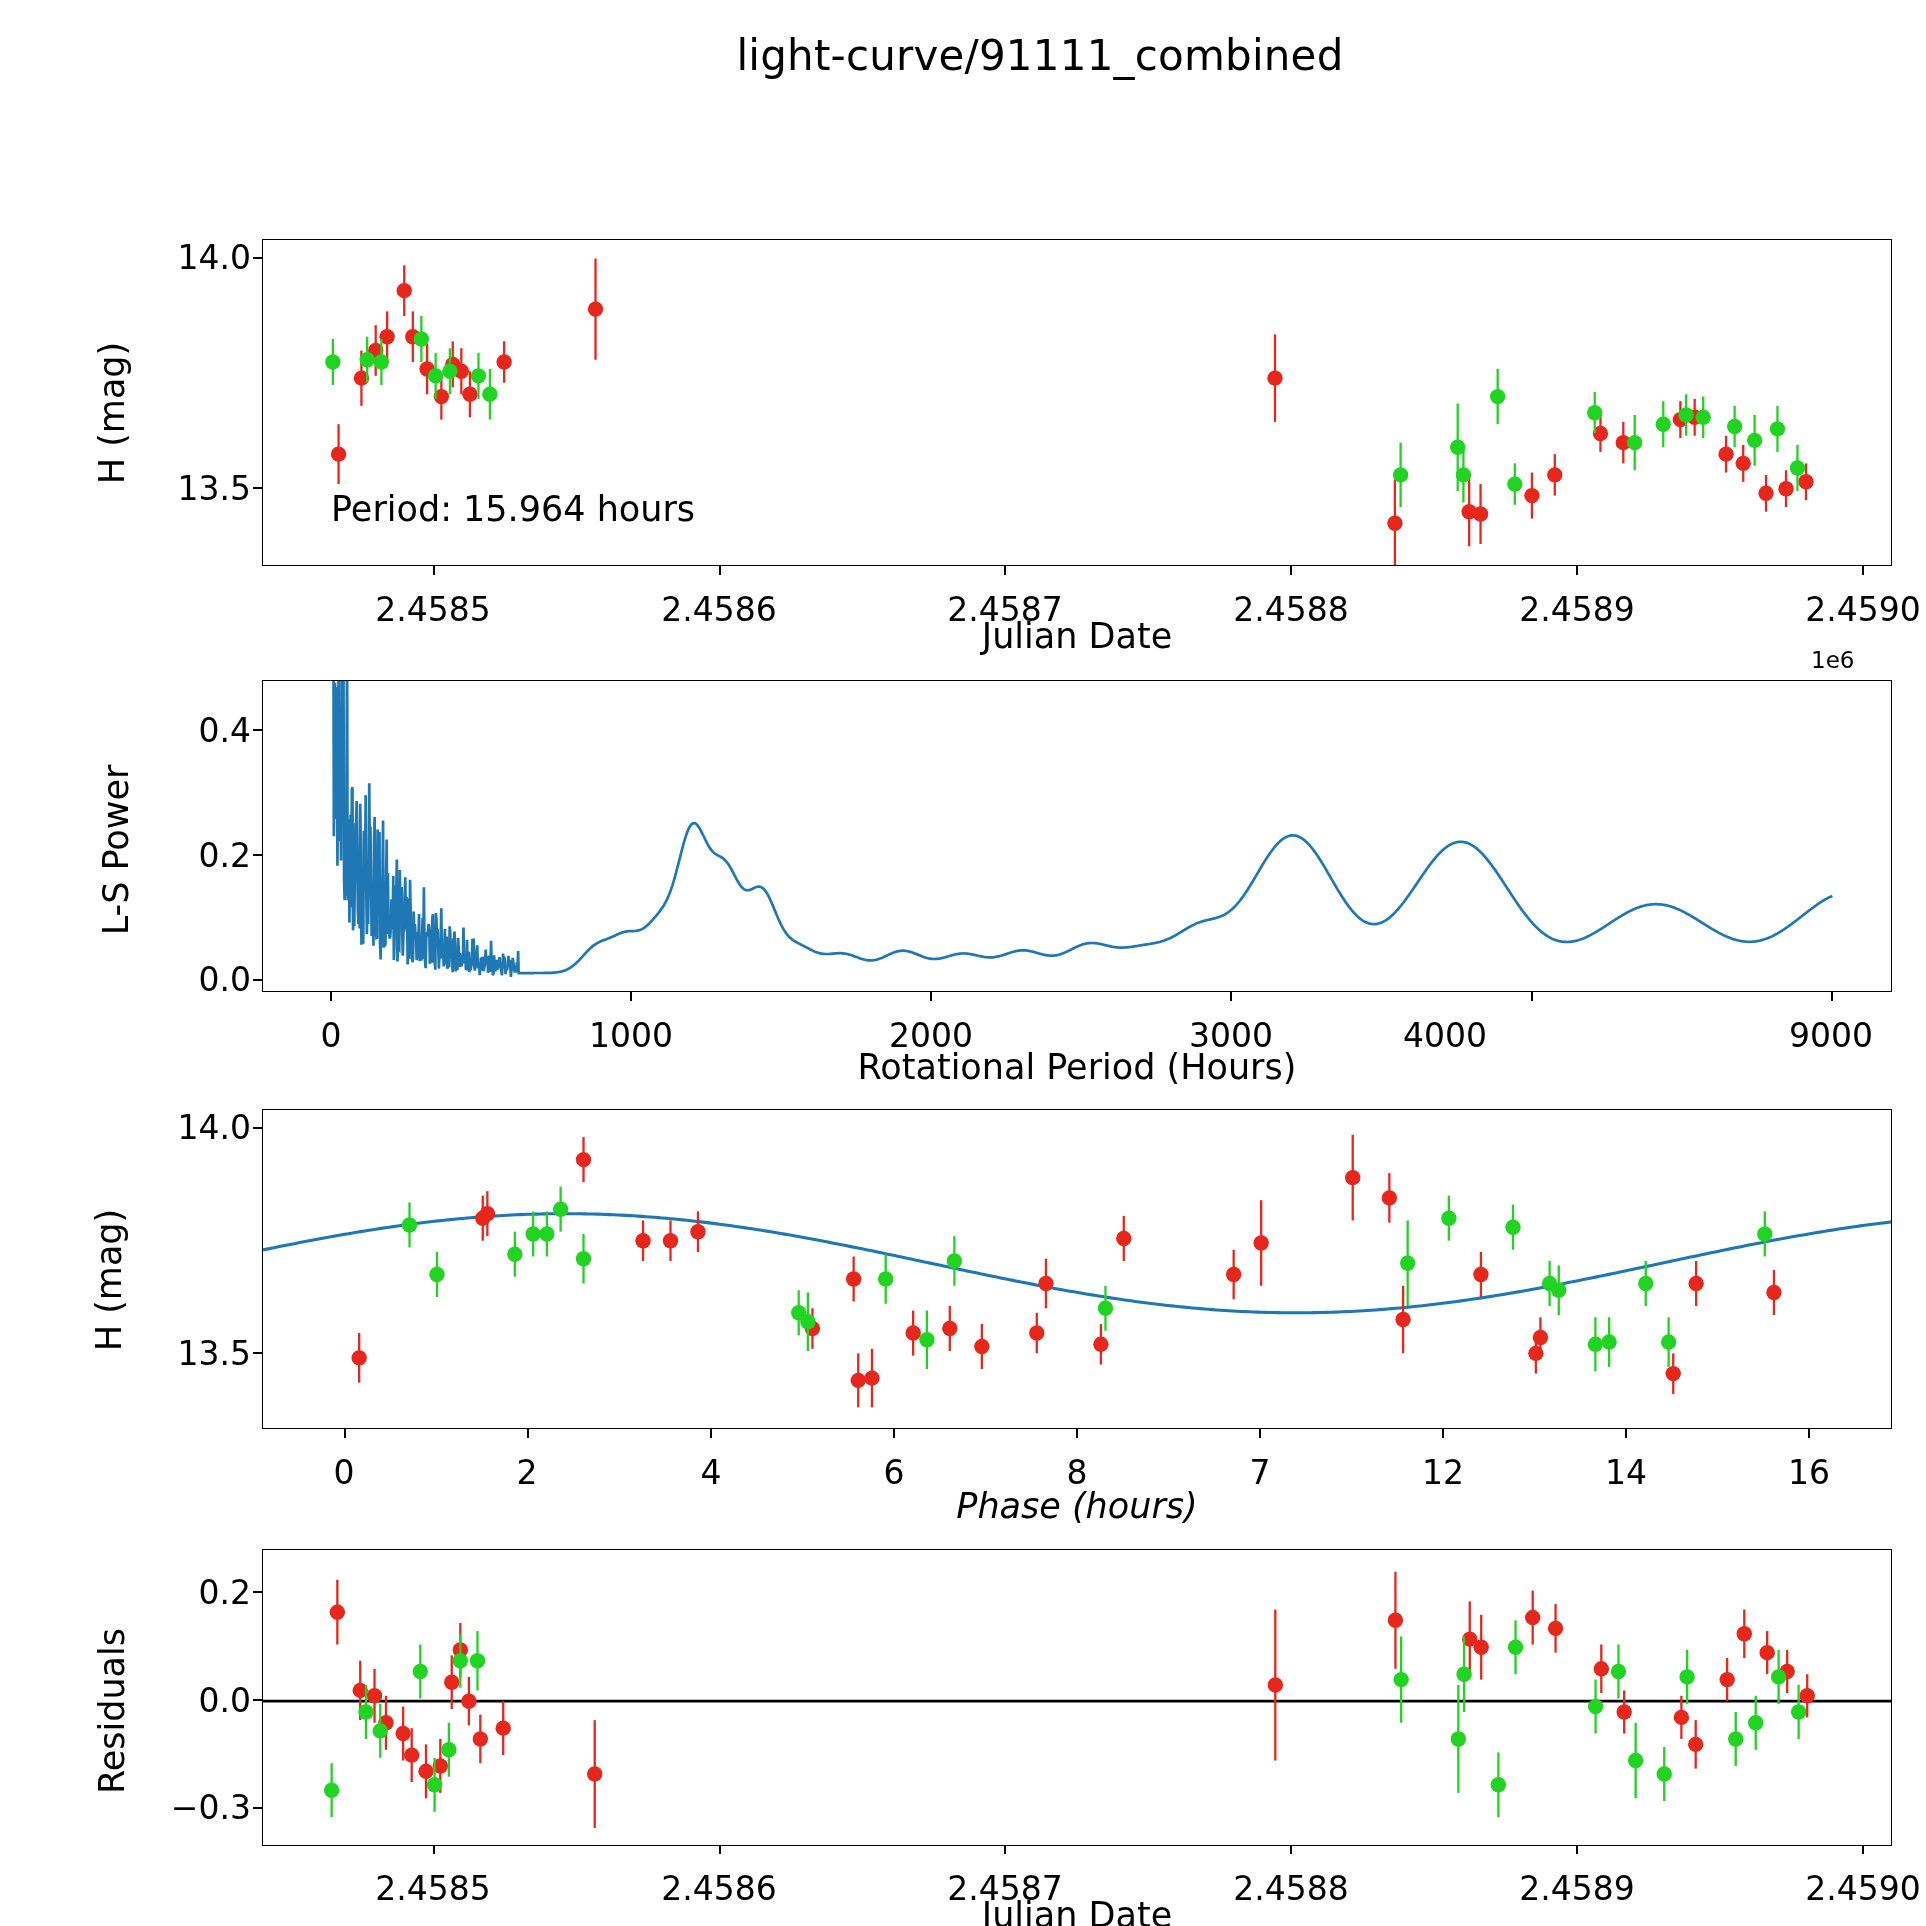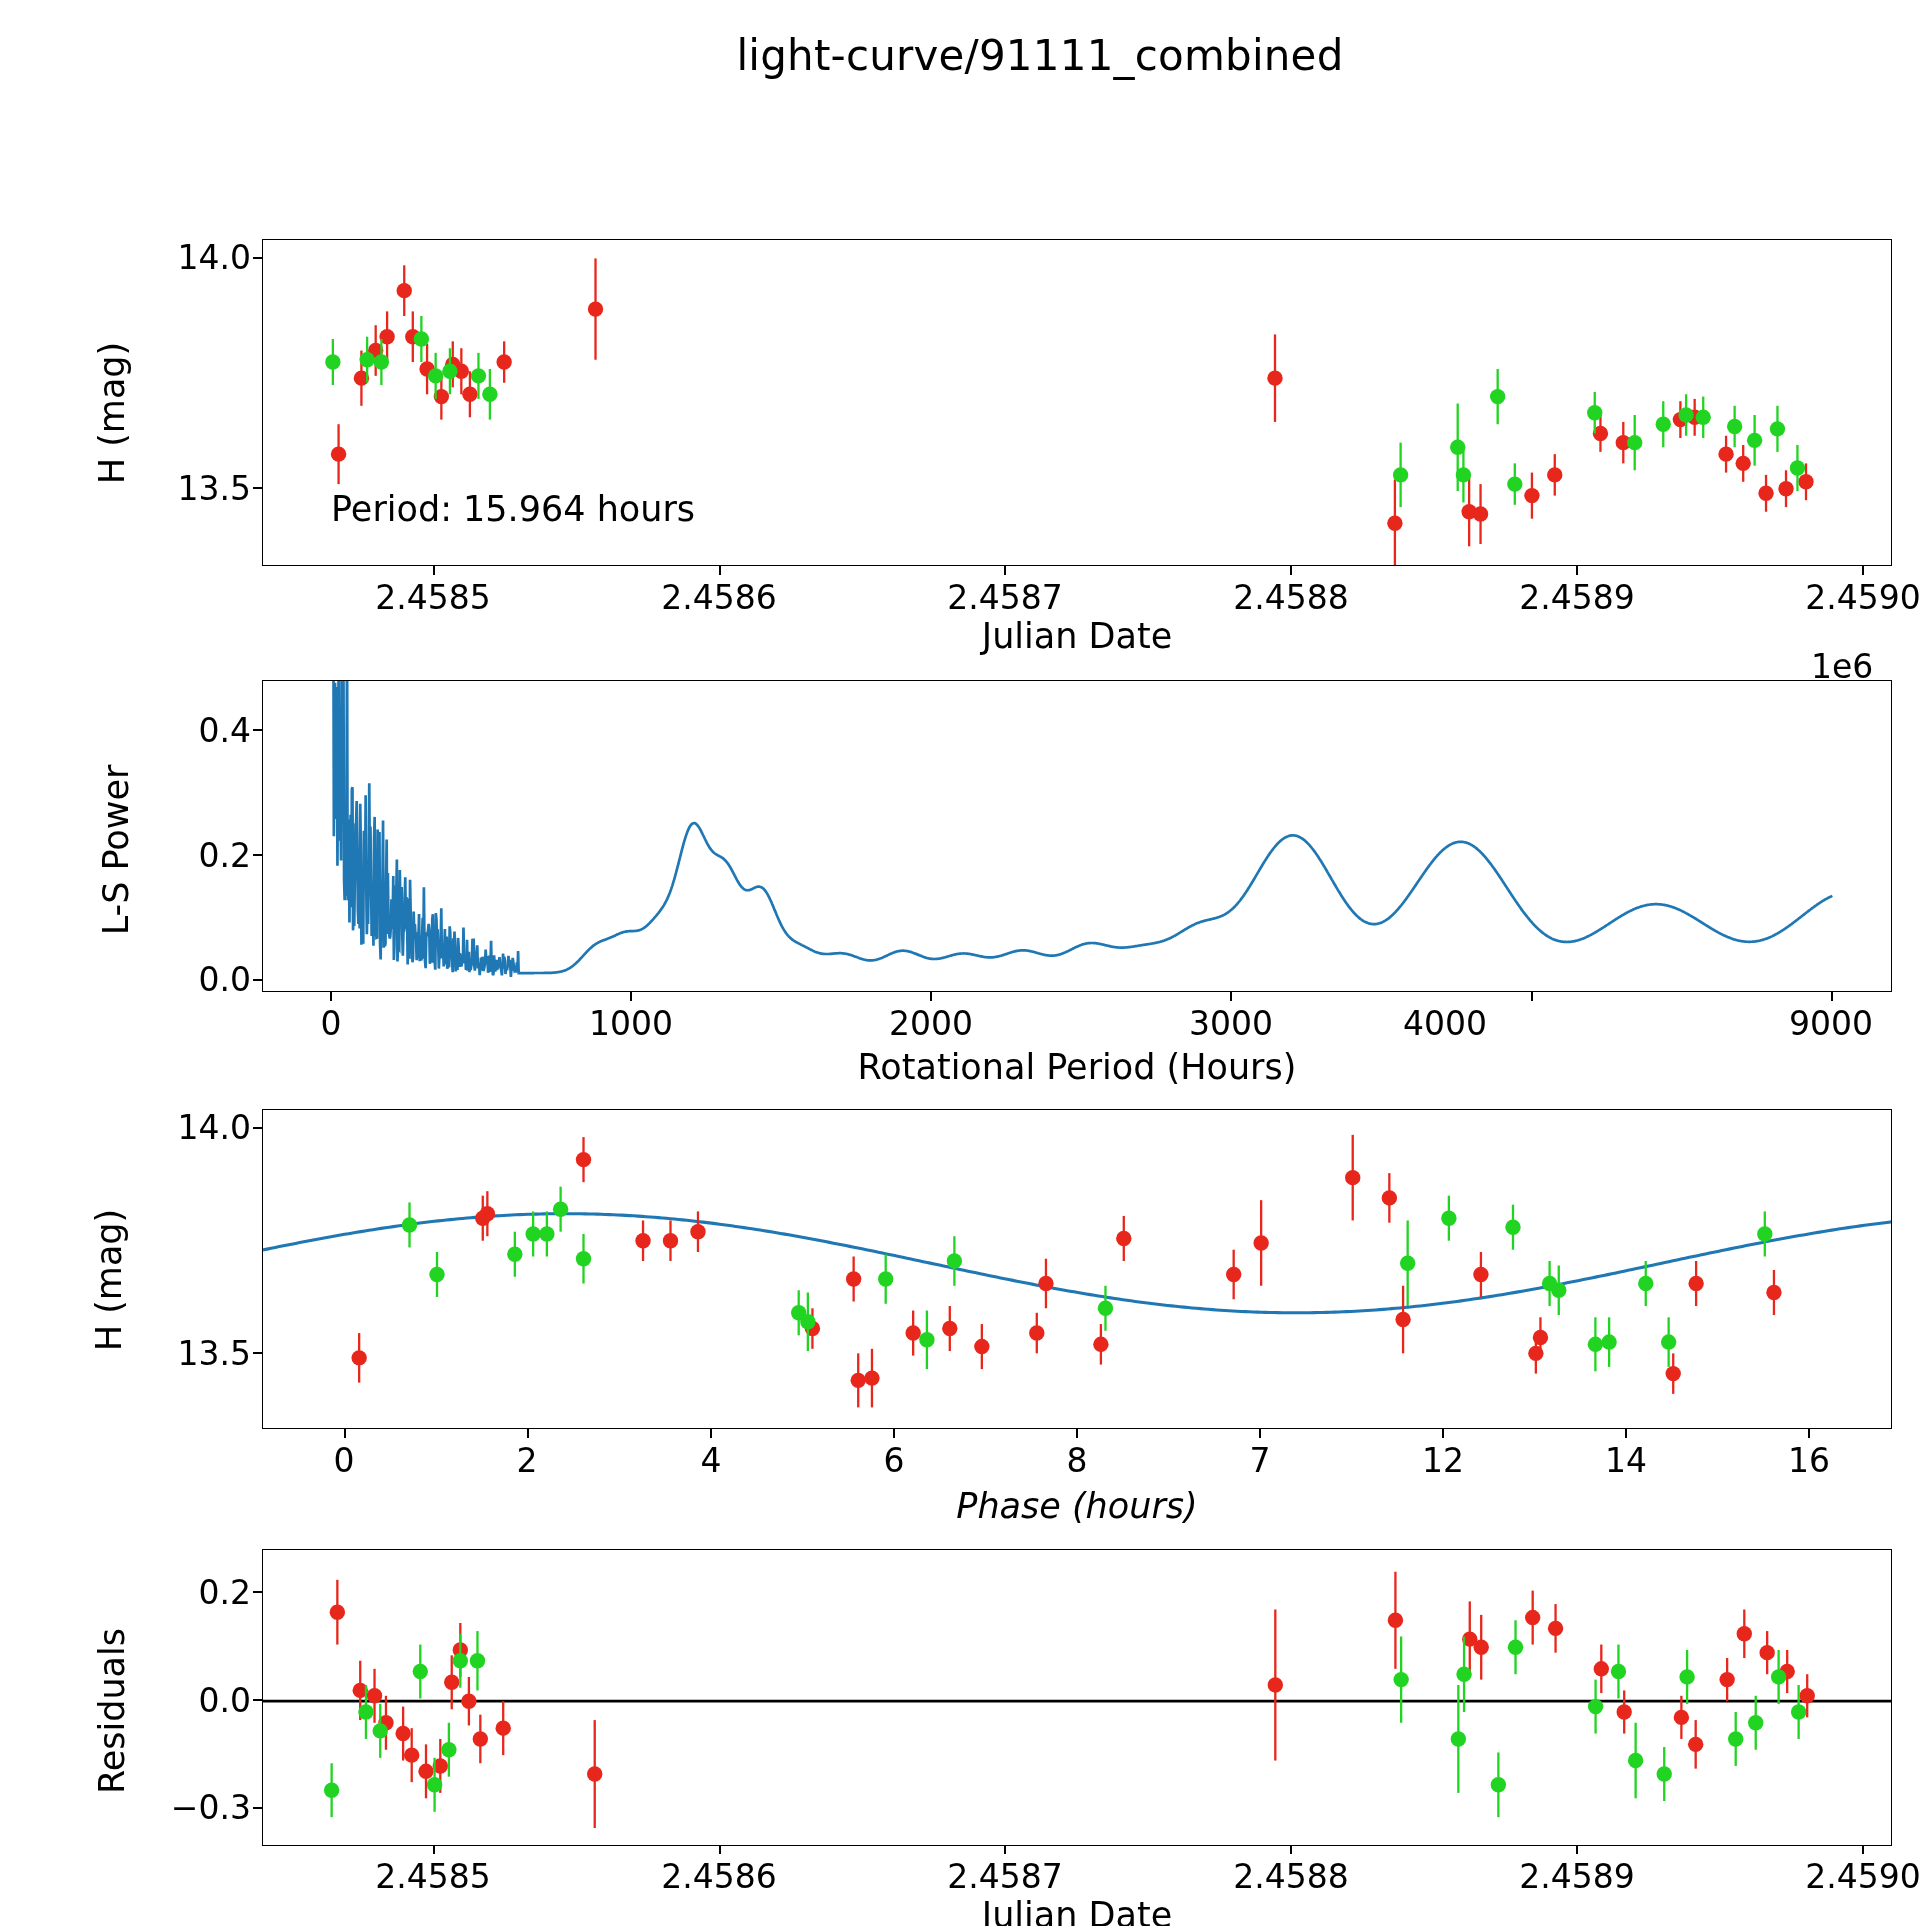--- a/index.html
+++ b/index.html
@@ -53,32 +53,33 @@
     margin-top: 7px;
   }
   .tick-label {
     position: absolute;
     font-size: 33px;
     white-space: nowrap;
   }
   .tick-x {
     text-align: center;
     transform: translateX(-50%);
+    margin-top: 12px;
   }
   .tick-y {
     text-align: right;
     transform: translateY(-50%);
   }
   .tickmark {
     position: absolute;
     background: #000000;
   }
   .offset-label {
     position: absolute;
-    font-size: 33px;
+    font-size: 23px;
     white-space: nowrap;
   }
   .annot {
     position: absolute;
     font-size: 35px;
     white-space: nowrap;
   }
   svg.overlay {
     position: absolute;
     left: 0;

